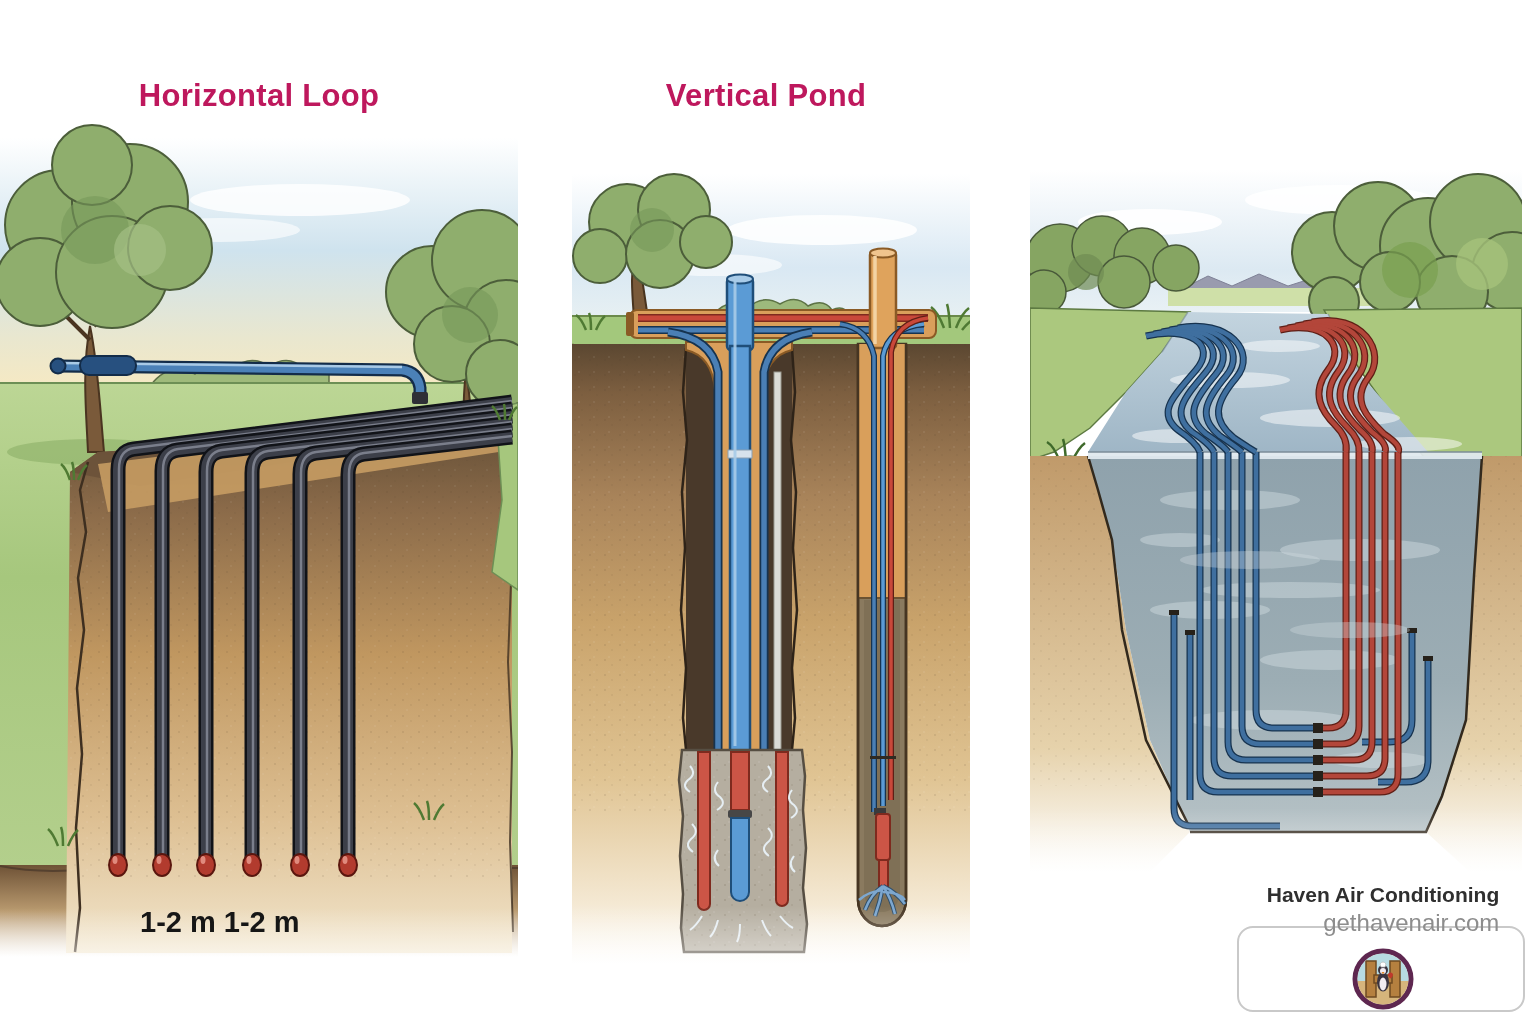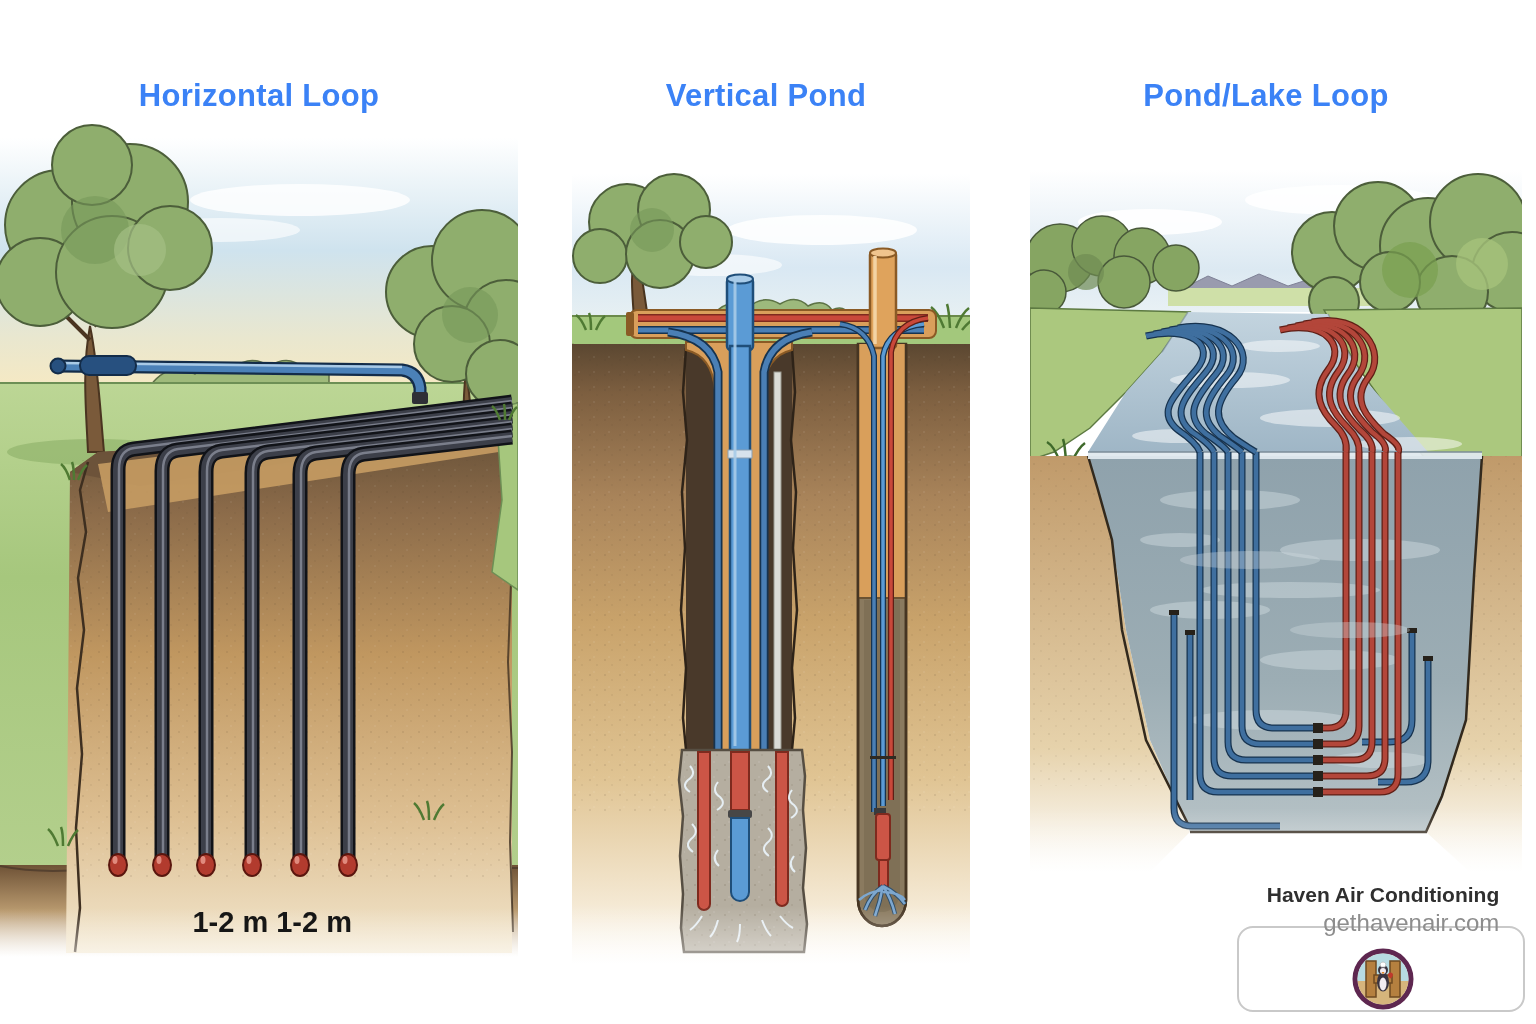--- a/index.html
+++ b/index.html
@@ -1,44 +1,43 @@
 <!DOCTYPE html>
 <html><head>
 <meta charset="utf-8">
 <style>
   html,body{margin:0;padding:0;background:#fff;}
   .canvas{position:relative;width:1536px;height:1024px;background:#ffffff;overflow:hidden;
           font-family:"Liberation Sans",sans-serif;}
-  .panel-title{position:absolute;top:78px;font-size:31px;font-weight:bold;color:#3b82f6;
+  .panel-title{position:absolute;top:78px;font-size:31px;font-weight:bold;color:#be185d;
                text-align:center;letter-spacing:.3px;}
   #title-1{left:0;width:518px;}
   #title-2{left:562px;width:408px;}
   #title-3{left:1040px;width:452px;}
   .panel{position:absolute;}
   #panel-1{left:0;top:120px;width:518px;height:880px;}
   #panel-2{left:572px;top:160px;width:398px;height:864px;}
   #panel-3{left:1030px;top:160px;width:492px;height:770px;}
-  .depth-label{position:absolute;left:132px;top:906px;width:220px;text-align:right;
+  .depth-label{position:absolute;left:140px;top:906px;width:220px;text-align:left;
                font-size:29px;font-weight:bold;color:#161616;}
   .badge{position:absolute;left:1237px;top:926px;width:288px;height:86px;background:#fff;
          border:2px solid #c9c9c9;border-radius:16px;box-sizing:border-box;
          display:flex;align-items:center;justify-content:flex-end;gap:10px;padding:0 12px 0 16px;flex-direction:column;}
   .badge-text{text-align:right;line-height:1.25;}
   .badge-company{font-size:21px;font-weight:bold;color:#2f2f2f;white-space:nowrap;}
   .badge-site{font-size:24px;color:#8d8d8d;}
   svg{display:block;}
 </style>
 </head>
 <body>
 
 <div class="canvas">
 
   <div class="panel-title" id="title-1">Horizontal Loop</div>
   <div class="panel-title" id="title-2">Vertical Pond</div>
-  <div class="panel-title" id="title-3">Pond/Lake Loop</div>
 
   <div class="panel" id="panel-1">
   <svg width="518" height="880" viewBox="0 0 518 880">
     <defs>
       <linearGradient id="p1sky" x1="0" y1="0" x2="0" y2="1">
         <stop offset="0" stop-color="#ffffff"></stop>
             <stop offset="0.45" stop-color="#cfe3ee"></stop>
         <stop offset="0.8" stop-color="#e9e7cf"></stop>
             <stop offset="1" stop-color="#f6e9c3"></stop>
       </linearGradient>

